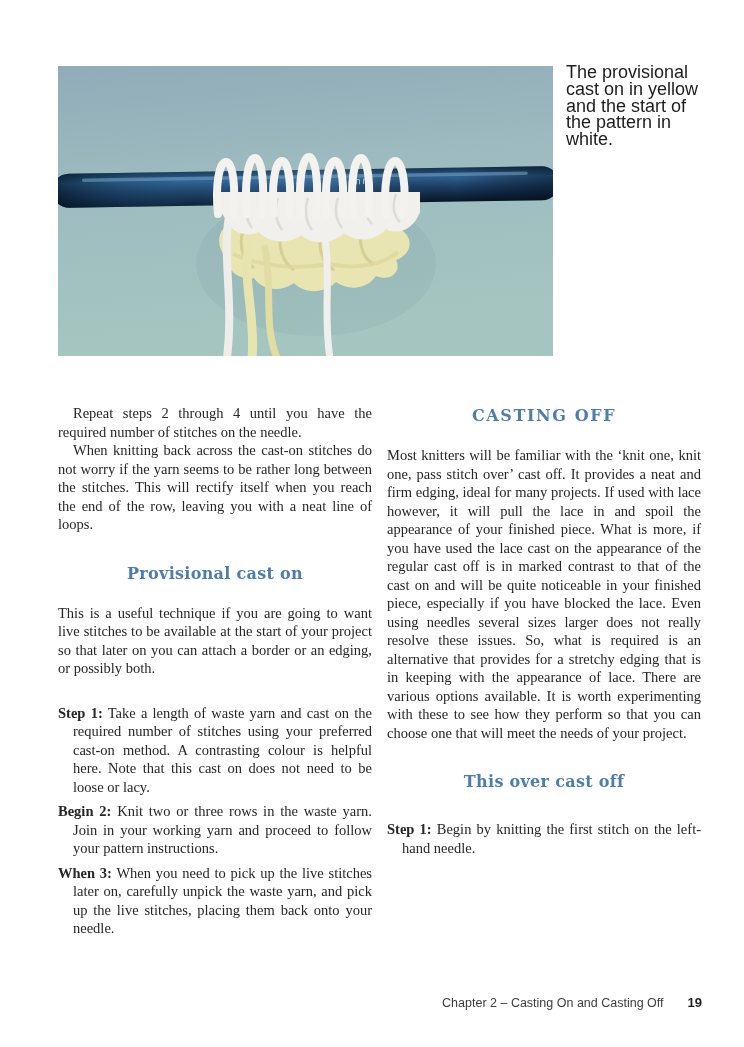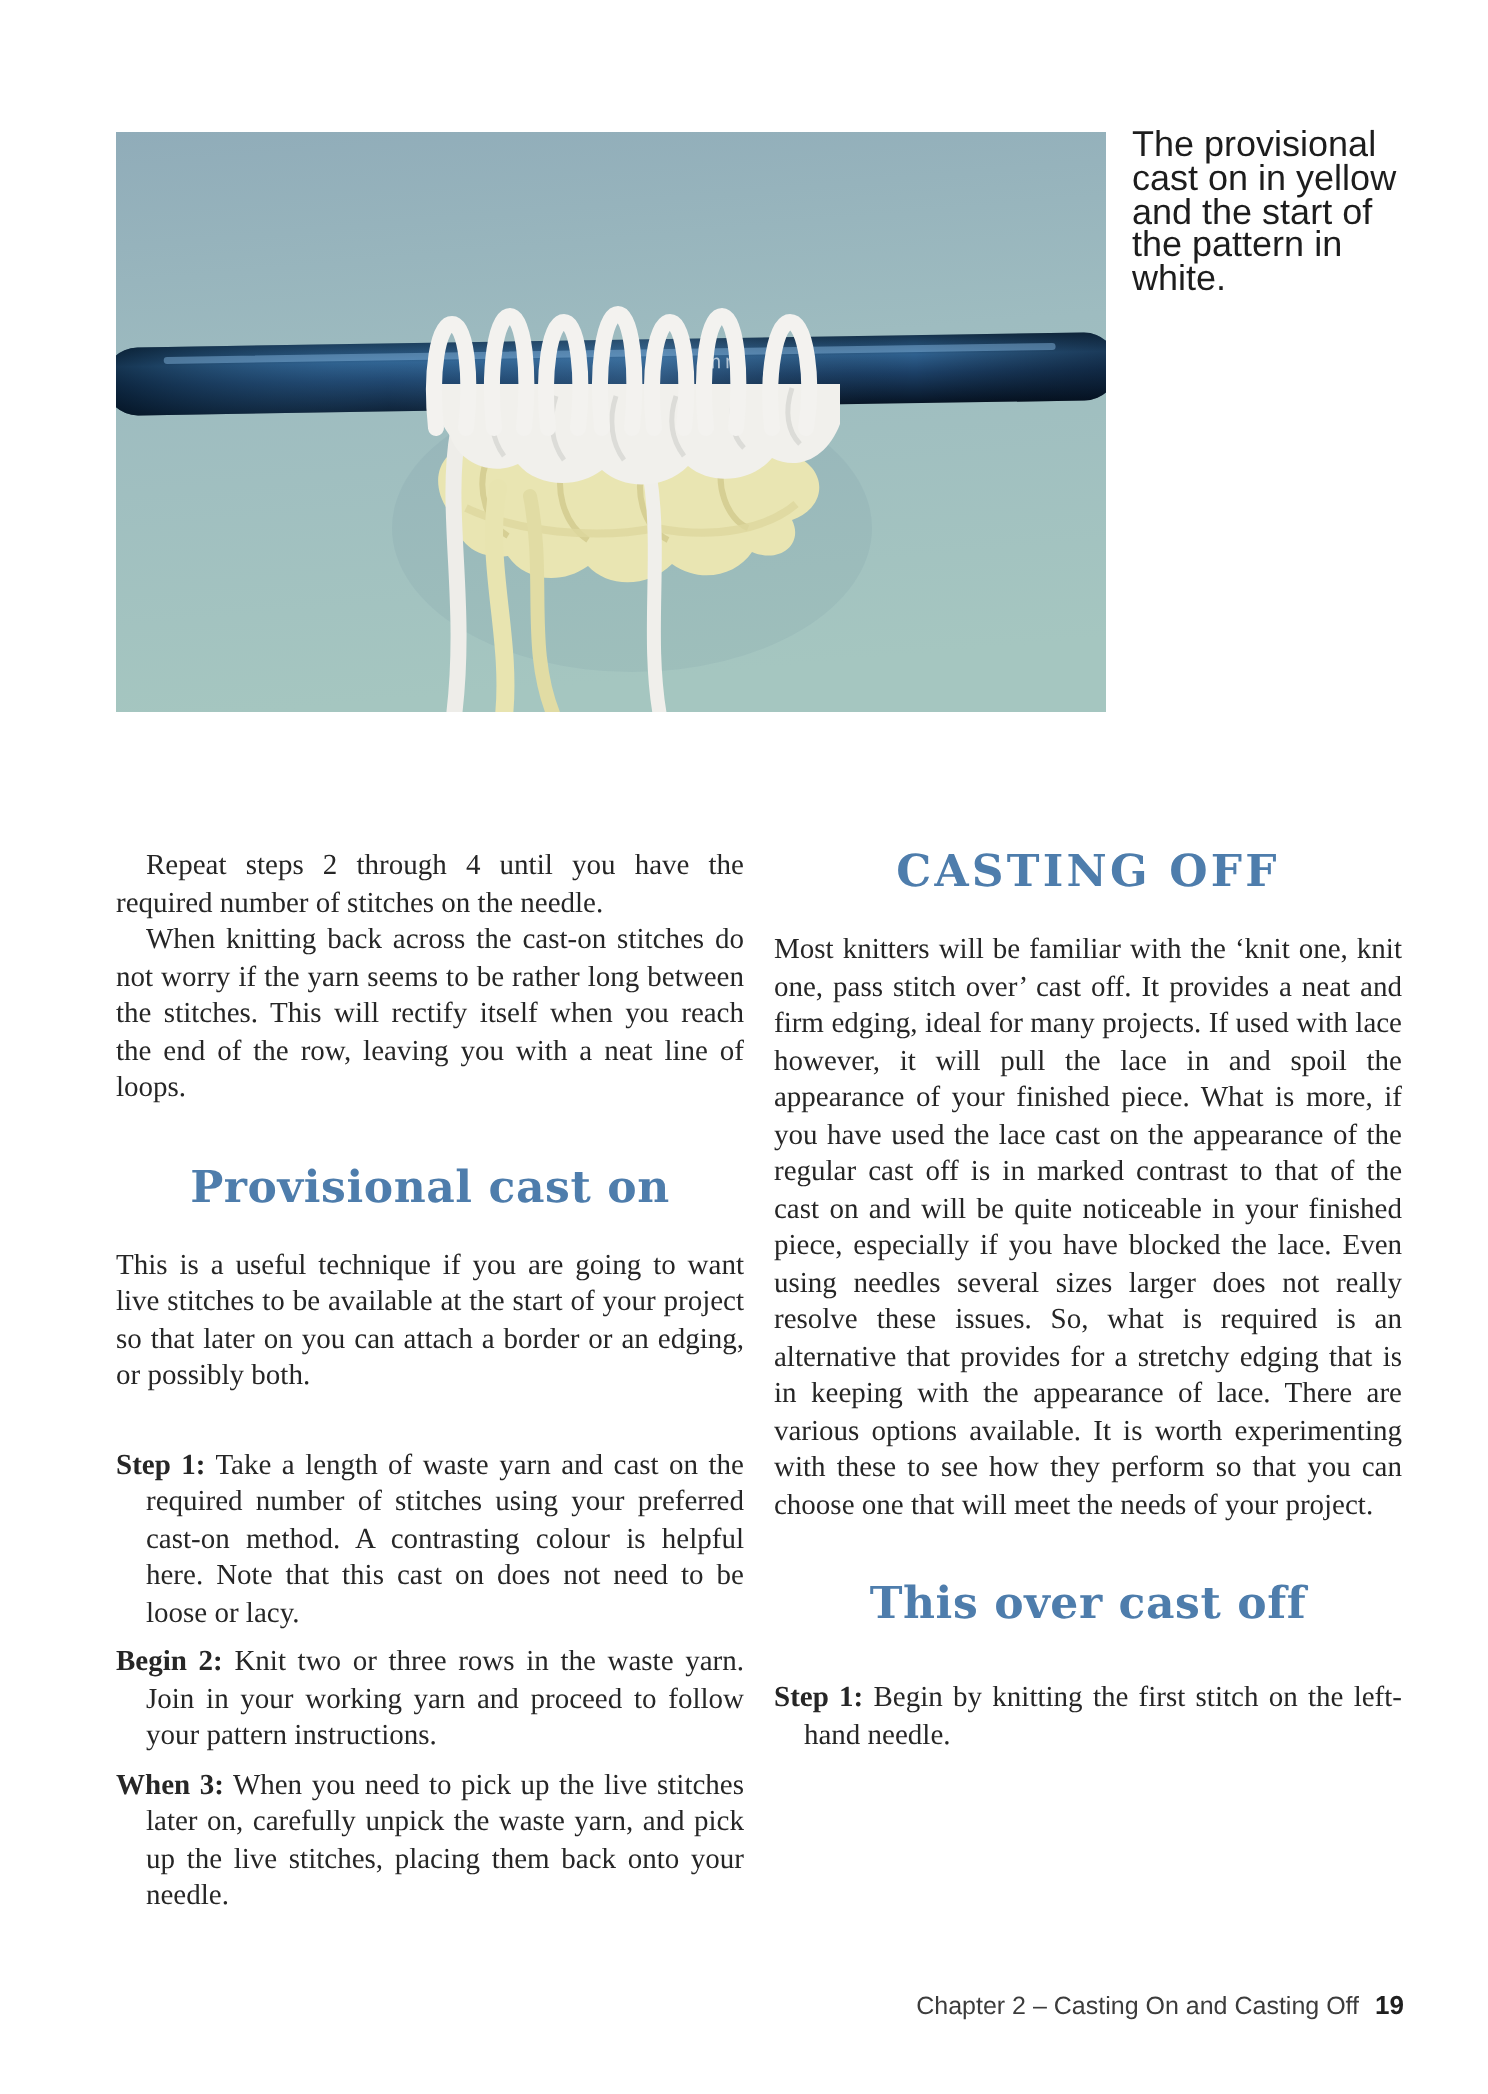--- a/index.html
+++ b/index.html
@@ -32,37 +32,37 @@
     top: 64px;
     width: 142px;
     font-family: "Liberation Sans", sans-serif;
     font-size: 18px;
     line-height: 16.8px;
     color: #1d1d1d;
   }
   .columns {
     position: absolute;
     left: 58px;
-    top: 424px;
+    top: 404px;
     width: 643px;
     display: flex;
     gap: 15px;
   }
   .col {
     width: 314px;
     font-size: 14.5px;
     line-height: 18.5px;
     text-align: justify;
   }
   .col p { margin: 0; }
   p.first-line-indent { text-indent: 15px; }
   h2 {
     font-family: "DejaVu Serif", serif;
     font-weight: bold;
-    font-size: 22px;
+    font-size: 16px;
     line-height: 24px;
     color: #4e7dac;
     text-align: center;
     margin: 28px 0 18px 0;
     letter-spacing: 0.3px;
   }
   h2.caps { letter-spacing: 1.6px; margin-top: 0; }
   .para-gap { margin-top: 26px !important; }
   .steps { margin-top: 26px; }
   .steps p, p.step {
@@ -76,21 +76,21 @@
     top: 995px;
     right: 42px;
     font-family: "Liberation Sans", sans-serif;
     font-size: 12.5px;
     color: #3c3c3c;
     white-space: nowrap;
   }
   .footer .pagenum {
     font-weight: bold;
     color: #1f1f1f;
-    margin-left: 8px;
+    margin-left: 24px;
     font-size: 13px;
   }
 </style>
 </head>
 <body>
 
 <div class="page">
 
   <div class="photo-wrap">
     <svg viewBox="0 0 495 290" xmlns="http://www.w3.org/2000/svg">

